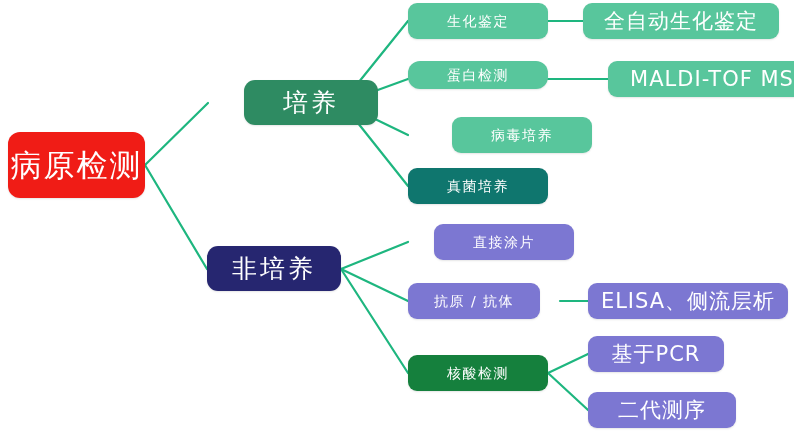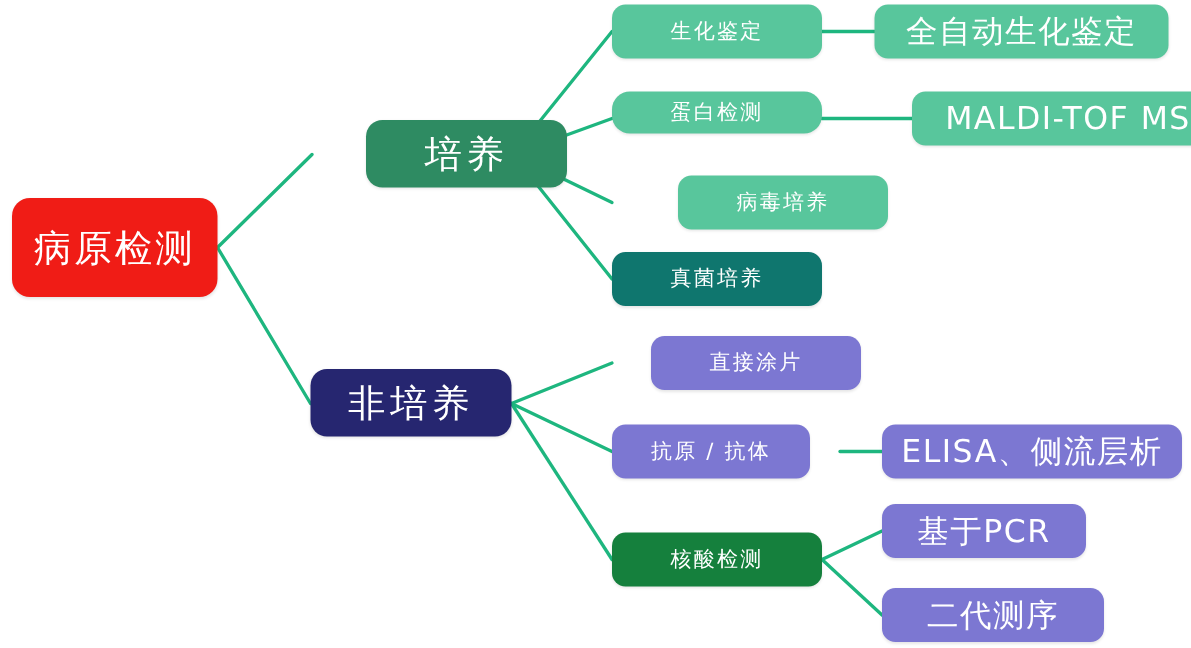--- a/index.html
+++ b/index.html
@@ -33,21 +33,21 @@
     box-sizing: border-box;
     color: #ffffff;
     text-align: center;
     white-space: nowrap;
     letter-spacing: 1px;
     border-radius: 9px;
     box-shadow: 0 1px 2px rgba(0,0,0,0.10);
   }
   .node-root {
     border-radius: 12px;
-    font-size: 25px;
+    font-size: 31px;
     letter-spacing: 2px;
   }
   .node-l1 {
     border-radius: 11px;
     font-size: 25px;
     letter-spacing: 3px;
   }
   .node-l2 {
     font-size: 14px;
     letter-spacing: 1.5px;

